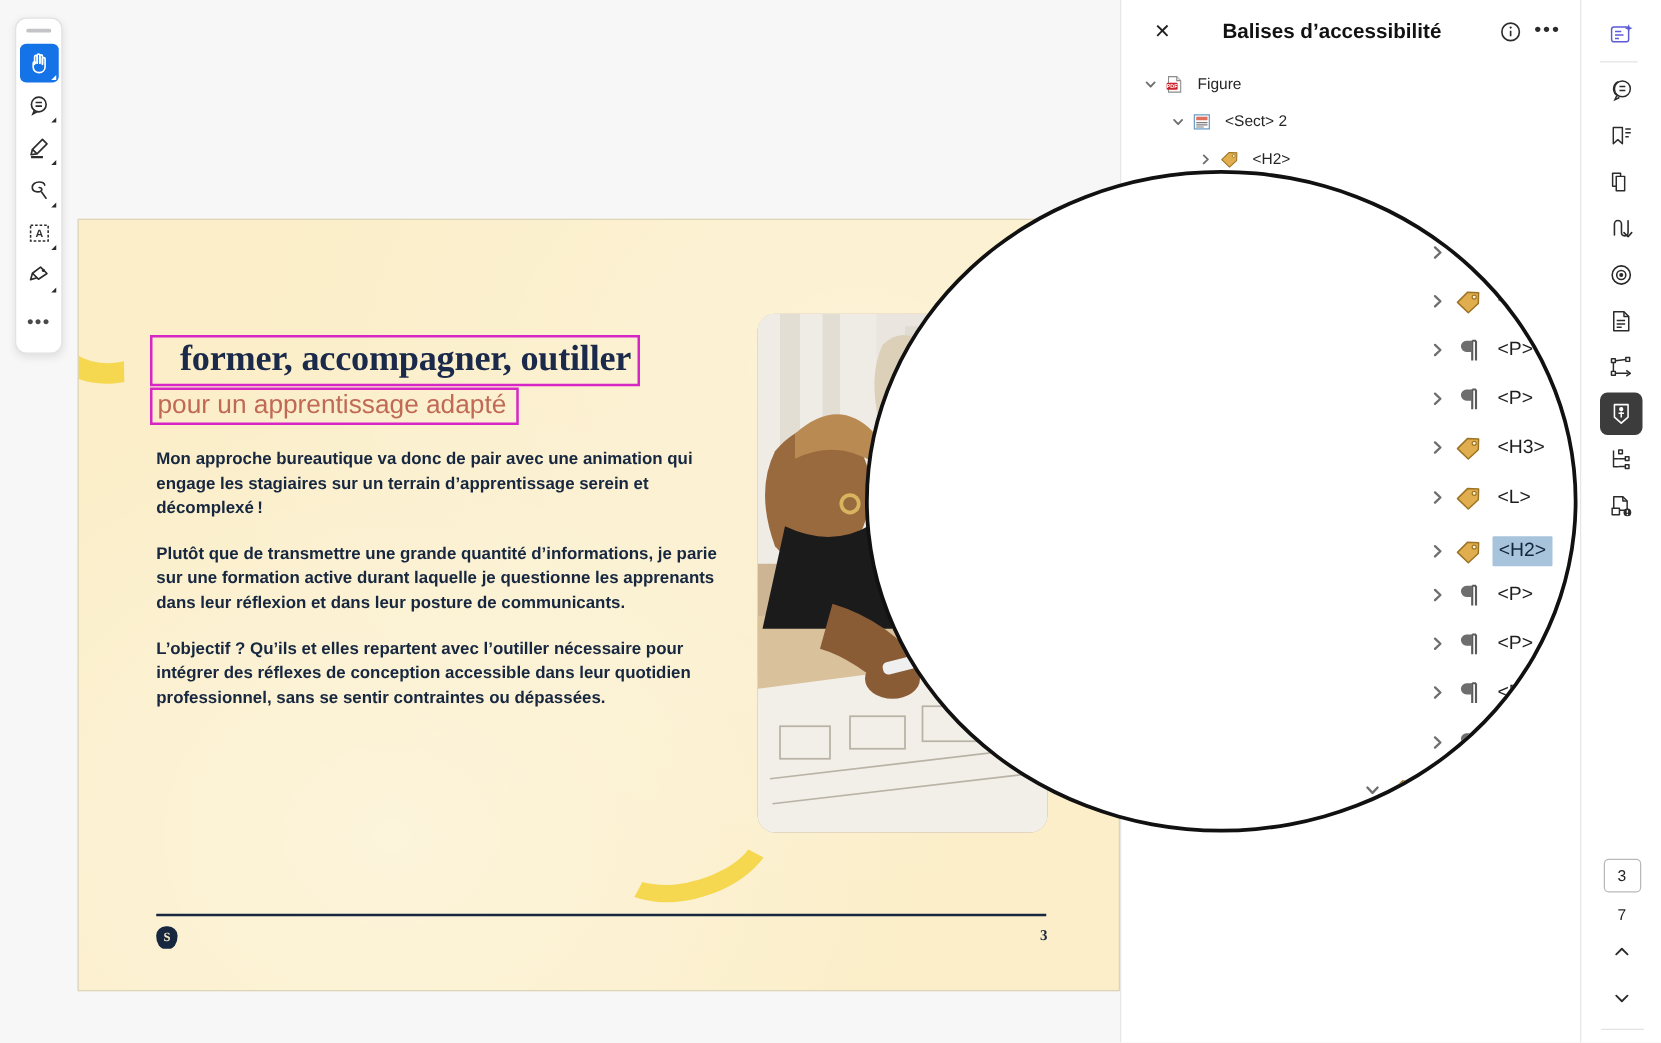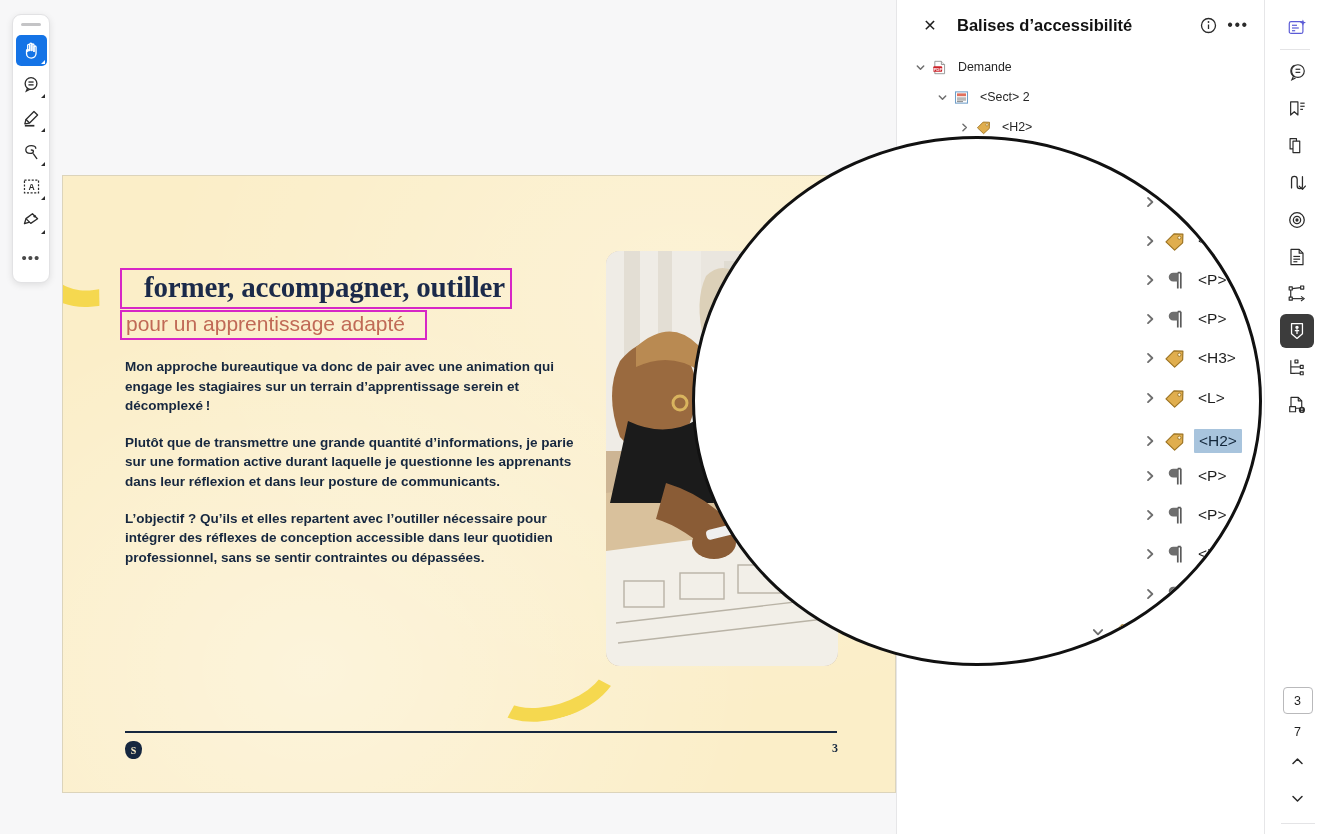--- a/index.html
+++ b/index.html
@@ -81,21 +81,21 @@
     font-family: "Liberation Serif", serif;
     font-weight: bold;
     font-size: 29px;
     color: #1b2a4a;
     letter-spacing: -.2px;
     white-space: nowrap;
   }
   .subtitle-box {
     display: inline-block;
     border: 2.5px solid #d726c6;
-    padding: 0 20px 2px 4px;
+    padding: 0 8px 2px 4px;
     margin-left: -5px; margin-top: 1px;
   }
   .doc-subtitle {
     font-size: 21px;
     color: #c06a56;
     white-space: nowrap;
   }
   .doc-p {
     margin-top: 17px;
     font-size: 13.5px;
@@ -166,22 +166,22 @@
     width: 368px; height: 834px;
     background: #fff;
     border-left: 1px solid #e6e6e8;
   }
   .panel-head {
     height: 50px; display: flex; align-items: center;
     padding: 0 14px 0 22px;
   }
   .panel-close { width: 22px; height: 22px; display:flex; align-items:center; justify-content:center; color:#1f1f1f; }
   .panel-title {
-    flex: 1; margin-left: 16px;
-    font-size: 16.5px; font-weight: bold; color: #121212;
+    flex: 1; 
+    font-size: 16.5px; font-weight: bold; color: #121212; text-align: center;
   }
   .panel-icon { width: 24px; height: 24px; display:flex; align-items:center; justify-content:center; color:#2b2b2b; margin-left: 6px; }
   .panel-dots { font-size: 16px; letter-spacing: 1.5px; color: #2b2b2b; line-height: 1; }
 
   .tree { position: absolute; top: 52px; left: 0; right: 0; bottom: 0; overflow: hidden; }
   .tnode {
     display: flex; align-items: center;
     height: 30px;
     font-size: 12.4px; color: #262626;
     white-space: nowrap;
@@ -408,21 +408,21 @@
             </svg>
           </span>
           <span class="ticon">
             <svg width="15" height="15" viewBox="0 0 16 16">
               <path d="M3 1.4 H10 L13.4 4.8 V14.6 H3 Z" fill="#fdfdfd" stroke="#8a8a8a" stroke-width=".9"></path>
               <path d="M10 1.4 V4.8 H13.4" fill="#e9e9e9" stroke="#8a8a8a" stroke-width=".9"></path>
               <rect x="1.4" y="6.6" width="9.4" height="6" rx="1" fill="#cc2229"></rect>
               <text x="6.1" y="11.4" font-size="4.6" font-weight="bold" fill="#fff" text-anchor="middle" font-family="Liberation Sans, sans-serif">PDF</text>
             </svg>
           </span>
-          <span class="tlabel">Demande</span>
+          <span class="tlabel">Figure</span>
         </div>
         <div class="tnode" style="padding-left: 36px;">
           <span class="tchev">
             <svg width="11" height="11" viewBox="0 0 12 12" fill="none" stroke="currentColor" stroke-width="1.6" stroke-linecap="round" stroke-linejoin="round">
               <polyline points="2.5,4.3 6,8 9.5,4.3"></polyline>
             </svg>
           </span>
           <span class="ticon">
             <svg width="15" height="15" viewBox="0 0 16 16">
               <rect x="1.6" y="2" width="12.8" height="12" fill="#fdfdfd" stroke="#6f9ec9" stroke-width="1.1"></rect>

